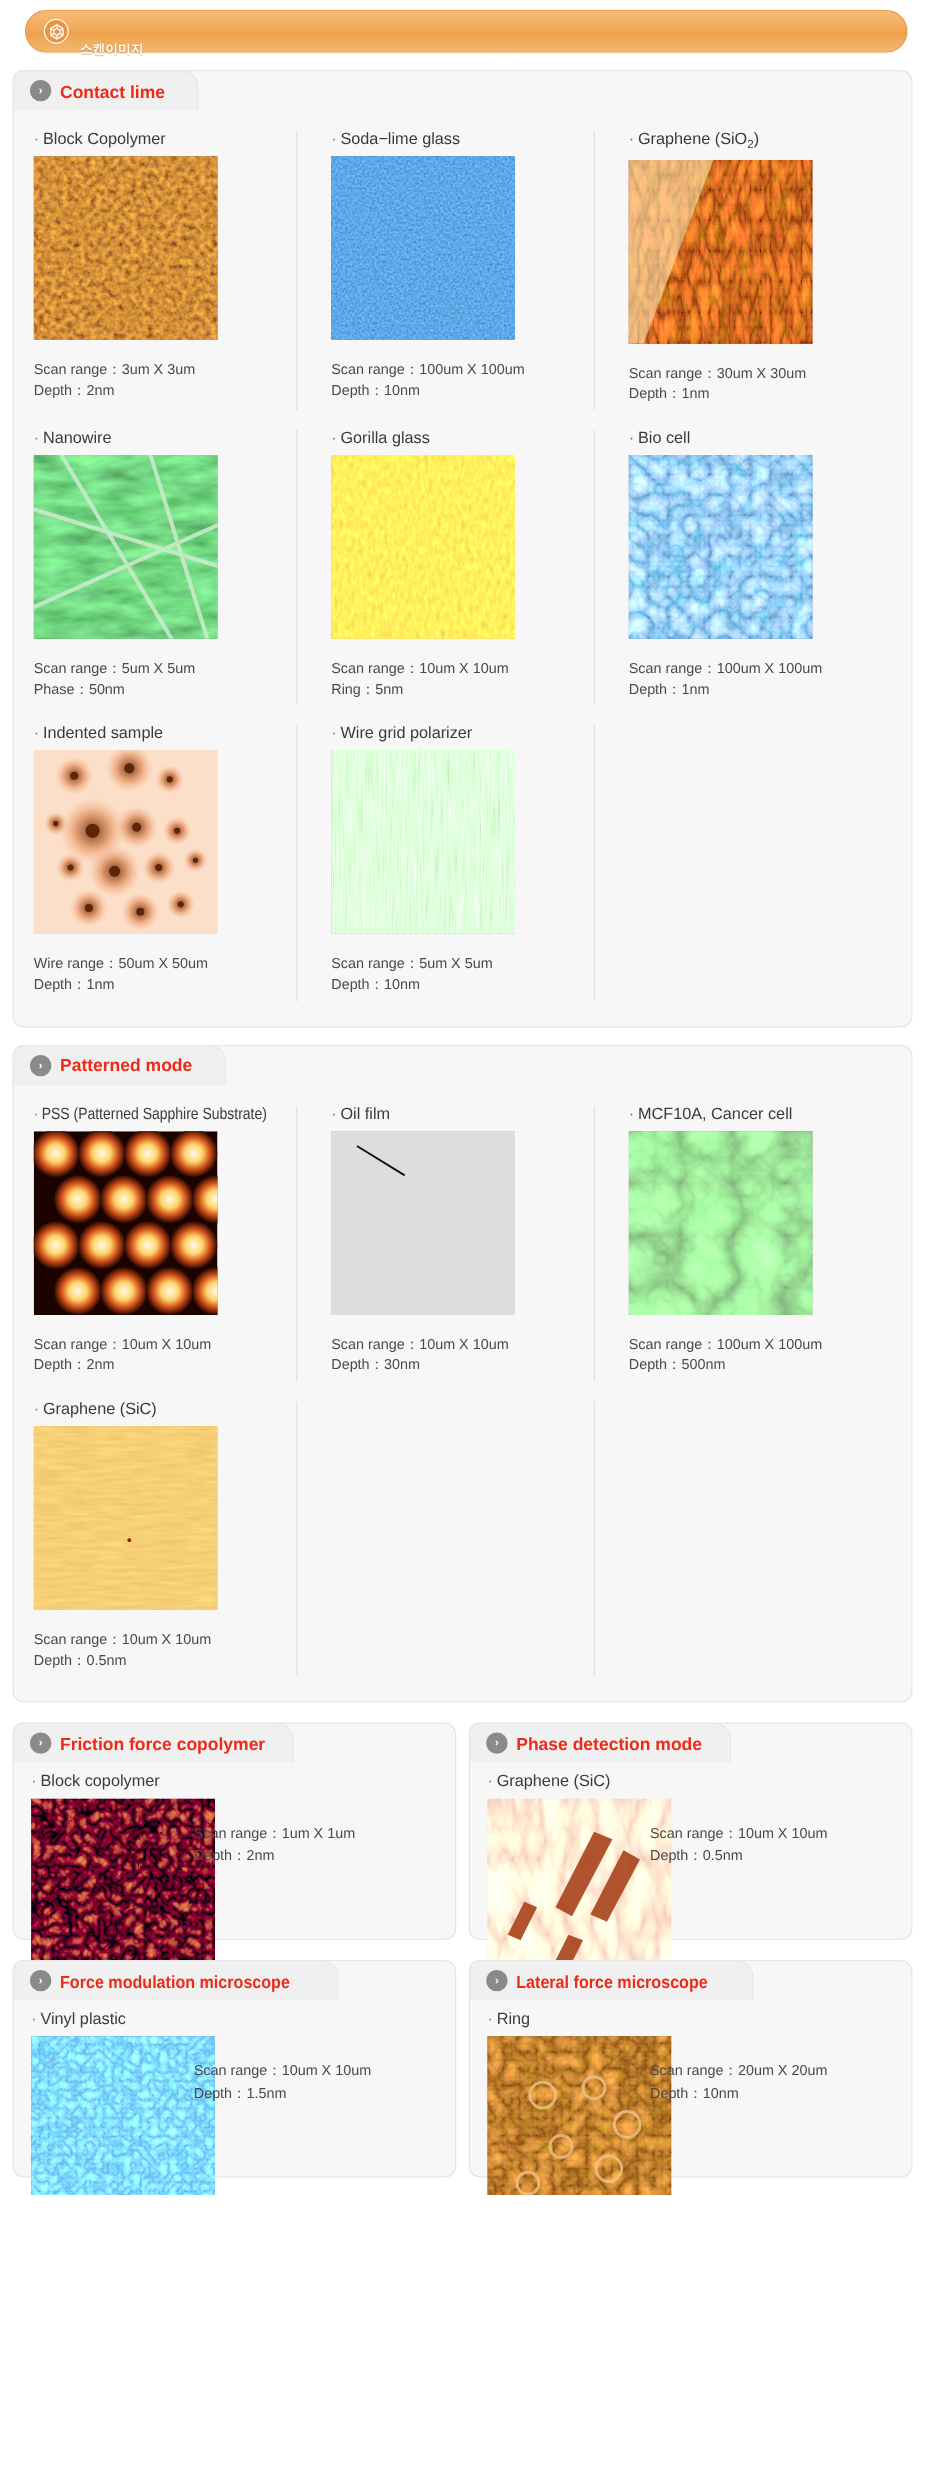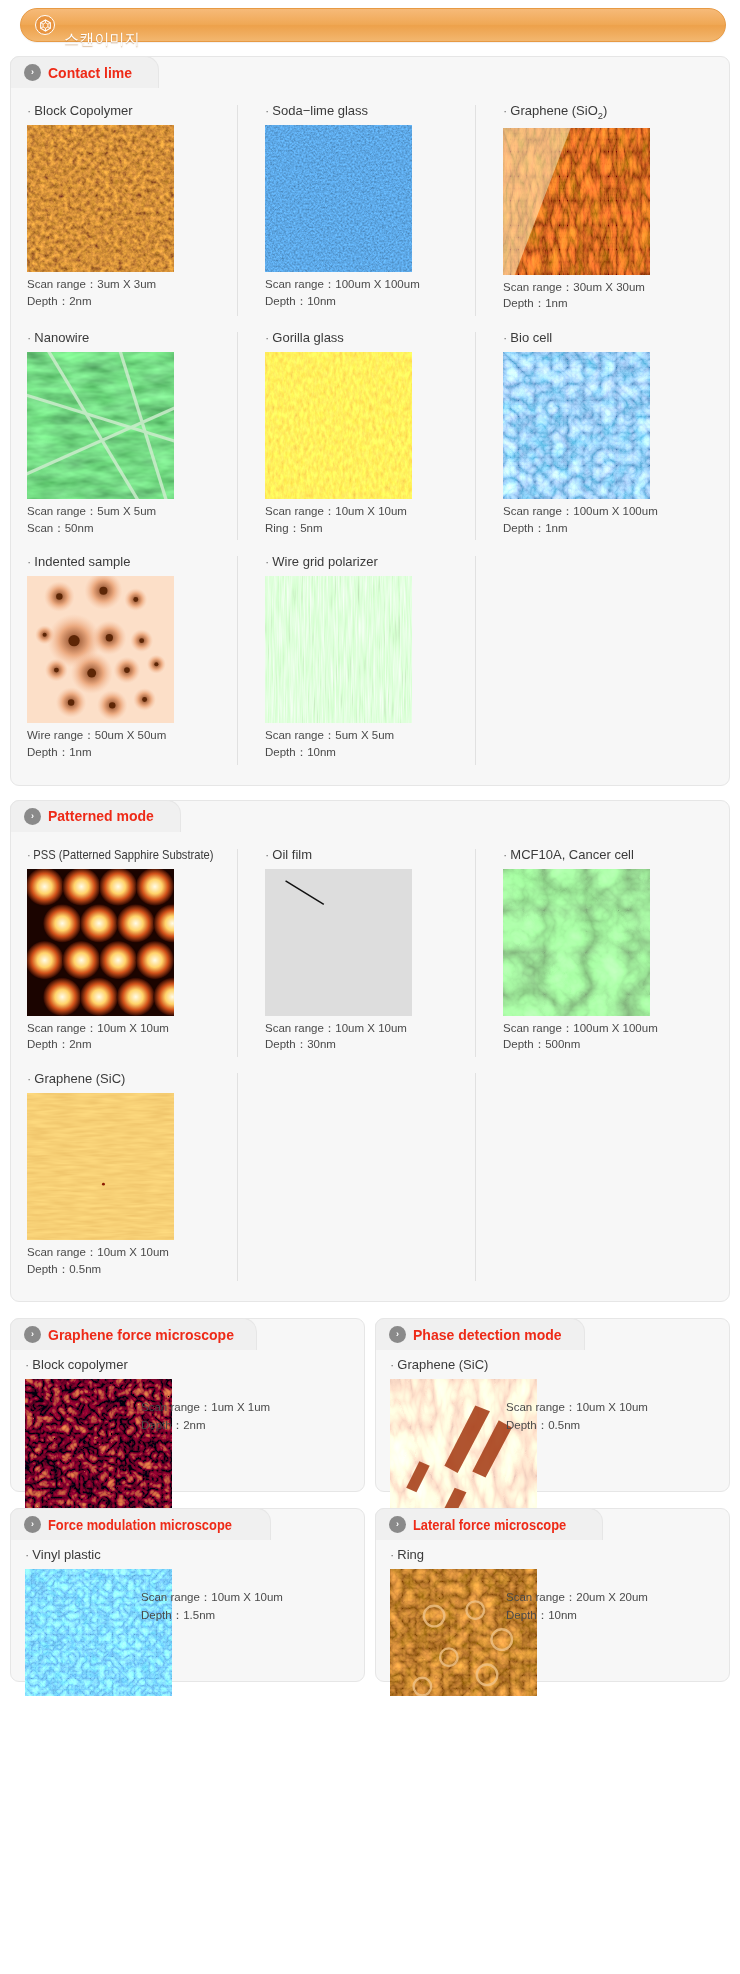--- a/index.html
+++ b/index.html
@@ -28,22 +28,22 @@
     flex: 0 0 20px;
     border-radius: 50%;
     background: #e89440;
     border: 1.5px solid #fff;
     display: flex; align-items: center; justify-content: center;
     margin-right: 9px;
   }
   .title-icon svg { display: block; }
   .title-text {
     color: #ffffff;
-    font-size: 15px;
-    font-weight: normal;
+    font-size: 10px;
+    font-weight: bold;
     letter-spacing: .2px;
     text-shadow: 0 1px 1px rgba(160,90,20,.5);
     margin-top: 28px;
   }
 
   
   .section {
     margin: 14px 10px 0 10px;
     background: #f7f7f7;
     border: 1px solid #e6e6e6;
@@ -116,21 +116,21 @@
   .sample-name.cond { transform: scaleX(.86); transform-origin: left center; }
 
   .thumb {
     width: 147px;
     height: 147px;
     display: block;
     border: 0;
   }
 
   .meta {
-    margin-top: 4px;
+    margin-top: 16px;
     font-size: 11.5px;
     color: #4a4a4a;
     line-height: 1.45;
     white-space: nowrap;
   }
 
   
   .panel-row {
     display: flex;
     gap: 10px;
@@ -142,21 +142,21 @@
     border: 1px solid #e6e6e6;
     border-radius: 9px;
     padding-bottom: 12px;
     min-width: 0;
   }
   .panel .section-tab { padding-right: 22px; }
   .panel-body { padding: 4px 14px 0 14px; }
   .panel-content {
     display: flex;
     align-items: flex-start;
-    gap: 16px;
+    gap: 30px;
   }
   .panel-thumb {
     width: 100px;
     height: 100px;
     flex: 0 0 100px;
   }
   .panel-meta {
     font-size: 11.5px;
     color: #4a4a4a;
     line-height: 1.5;
@@ -240,21 +240,21 @@
                 <g stroke="#cdeccd" stroke-width="2.2" opacity=".85" fill="none">
                   <line x1="-5" y1="28" x2="105" y2="62"></line>
                   <line x1="12" y1="-5" x2="78" y2="105"></line>
                   <line x1="-5" y1="85" x2="105" y2="36"></line>
                   <line x1="62" y1="-5" x2="96" y2="105"></line>
                 </g>
               </svg>
             </div>
             <div class="meta">
               <div>Scan range：5um X 5um</div>
-              <div>Scan：50nm</div>
+              <div>Phase：50nm</div>
             </div>
           </div>
           <div class="cell div-left">
             <div class="sample-name"><span class="dot">·</span>Gorilla glass</div>
             <div>
               <svg class="thumb" width="147" height="147" viewBox="0 0 100 100" preserveAspectRatio="none">
                 <rect width="100" height="100" fill="#e08a22"></rect>
                 <rect width="100" height="100" filter="url(#fx-gorilla)"></rect>
               </svg>
             </div>
@@ -414,21 +414,21 @@
           <div class="cell div-left"></div>
           <div class="cell div-left"></div>
         </div>
       </div></div>
   </div>
 
 <div id="panels-root">
     <div class="panel-row">
       <div class="panel"><div class="section-tab">
           <span class="tab-chev">›</span>
-          <span class="tab-label">Graphene force microscope</span>
+          <span class="tab-label">Friction force copolymer</span>
         </div><div class="panel-body">
           <div class="sample-name"><span class="dot">·</span>Block copolymer</div>
           <div class="panel-content">
             <div class="panel-thumb">
               <svg class="thumb" width="100" height="100" viewBox="0 0 100 100" preserveAspectRatio="none">
                 <rect width="100" height="100" fill="#2a0f00"></rect>
                 <rect width="100" height="100" filter="url(#fx-ffm)"></rect>
               </svg>
             </div>
             <div class="panel-meta">

